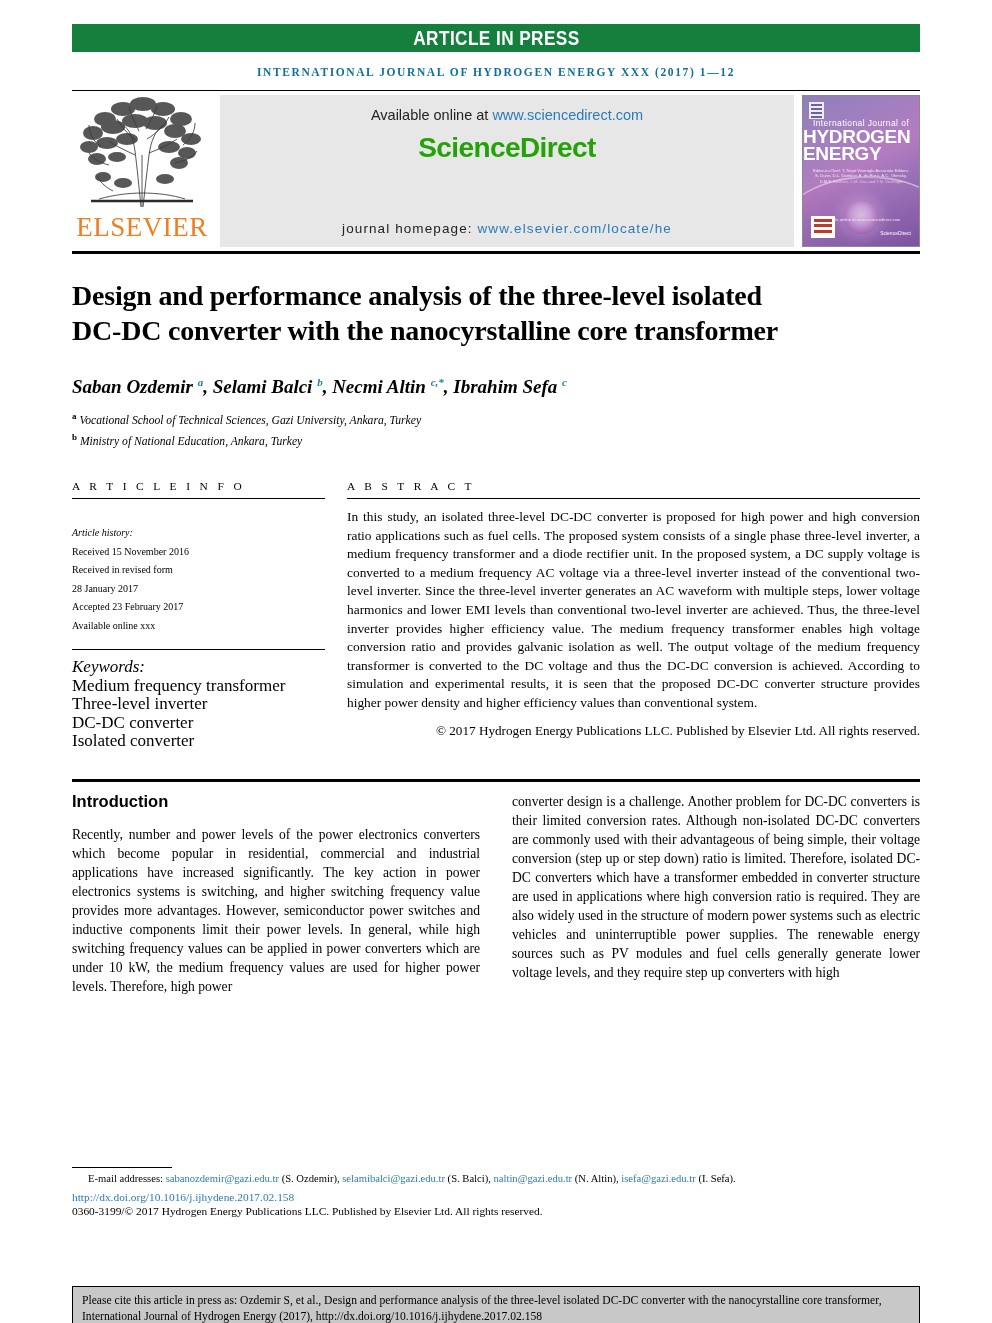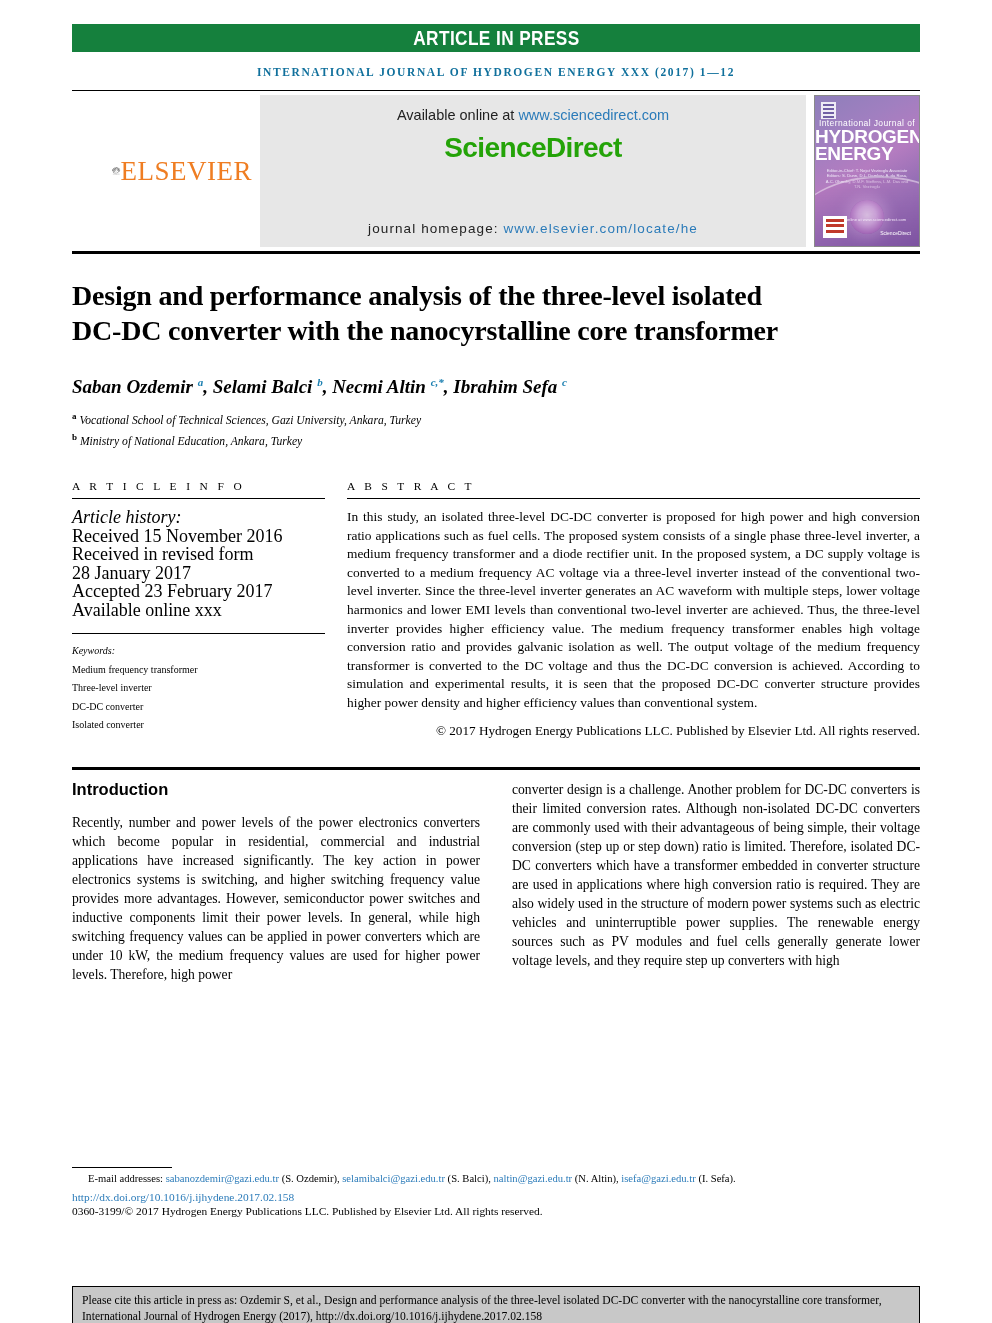--- a/index.html
+++ b/index.html
@@ -60,25 +60,23 @@
   }
   .masthead {
     display: flex;
     align-items: stretch;
     height: 152px;
     margin-top: 4px;
   }
   .elsevier-logo {
     width: 140px;
     display: flex;
-    flex-direction: row;
+    flex-direction: column;
     align-items: center;
-    justify-content: flex-end;
     flex: none;
-    margin-left: 40px;
   }
   .tree-svg { display:block; }
   .elsevier-word {
     font-family: "Liberation Serif", serif;
     color: #ef7d22;
     font-size: 27px;
     letter-spacing: 0.5px;
     line-height: 1;
     margin-top: 1px;
   }
@@ -108,21 +106,21 @@
   }
   .sd-home {
     position: absolute;
     bottom: 11px;
     font-family: "Liberation Sans", sans-serif;
     font-size: 13.5px;
     letter-spacing: 1.1px;
     color: #222;
   }
   .cover {
-    width: 106px;
+    width: 118px;
     flex: none;
     border: 1px solid #8a8a8a;
     box-sizing: border-box;
     position: relative;
     overflow: hidden;
     background: linear-gradient(150deg,#8e7fba 0%, #a07fc0 25%, #b47cc0 48%, #8f6cb3 72%, #6f4f9e 100%);
   }
   .cover-ijl {
     position: absolute; top: 6px; left: 6px;
     width: 15px; height: 17px;
@@ -219,24 +217,24 @@
   }
   .col-info { width: 253px; flex: none; }
   .col-abs { flex: 1; margin-left: 22px; }
   .sec-label {
     font-family: "Liberation Serif", serif;
     font-size: 11.4px;
     letter-spacing: 3.4px;
     font-weight: normal;
   }
   .sec-rule { border-top: 1.6px solid #000; margin-top: 6px; }
-  .hist { margin-top: 9px; font-size: 18px; line-height: 18.5px; }
+  .hist { margin-top: 25px; font-size: 10px; line-height: 18.5px; }
   .hist .it { font-style: italic; }
   .kw-rule { border-top: 1px solid #000; margin-top: 14px; }
-  .kw { margin-top: 8px; font-size: 10px; line-height: 18.5px; }
+  .kw { margin-top: 8px; font-size: 17px; line-height: 18.5px; }
   .kw .it { font-style: italic; }
   .abs-text {
     margin-top: 9px;
     font-size: 13.4px;
     line-height: 18.6px;
     text-align: justify;
   }
   .abs-copy {
     margin-top: 10px;
     font-size: 13.2px;

